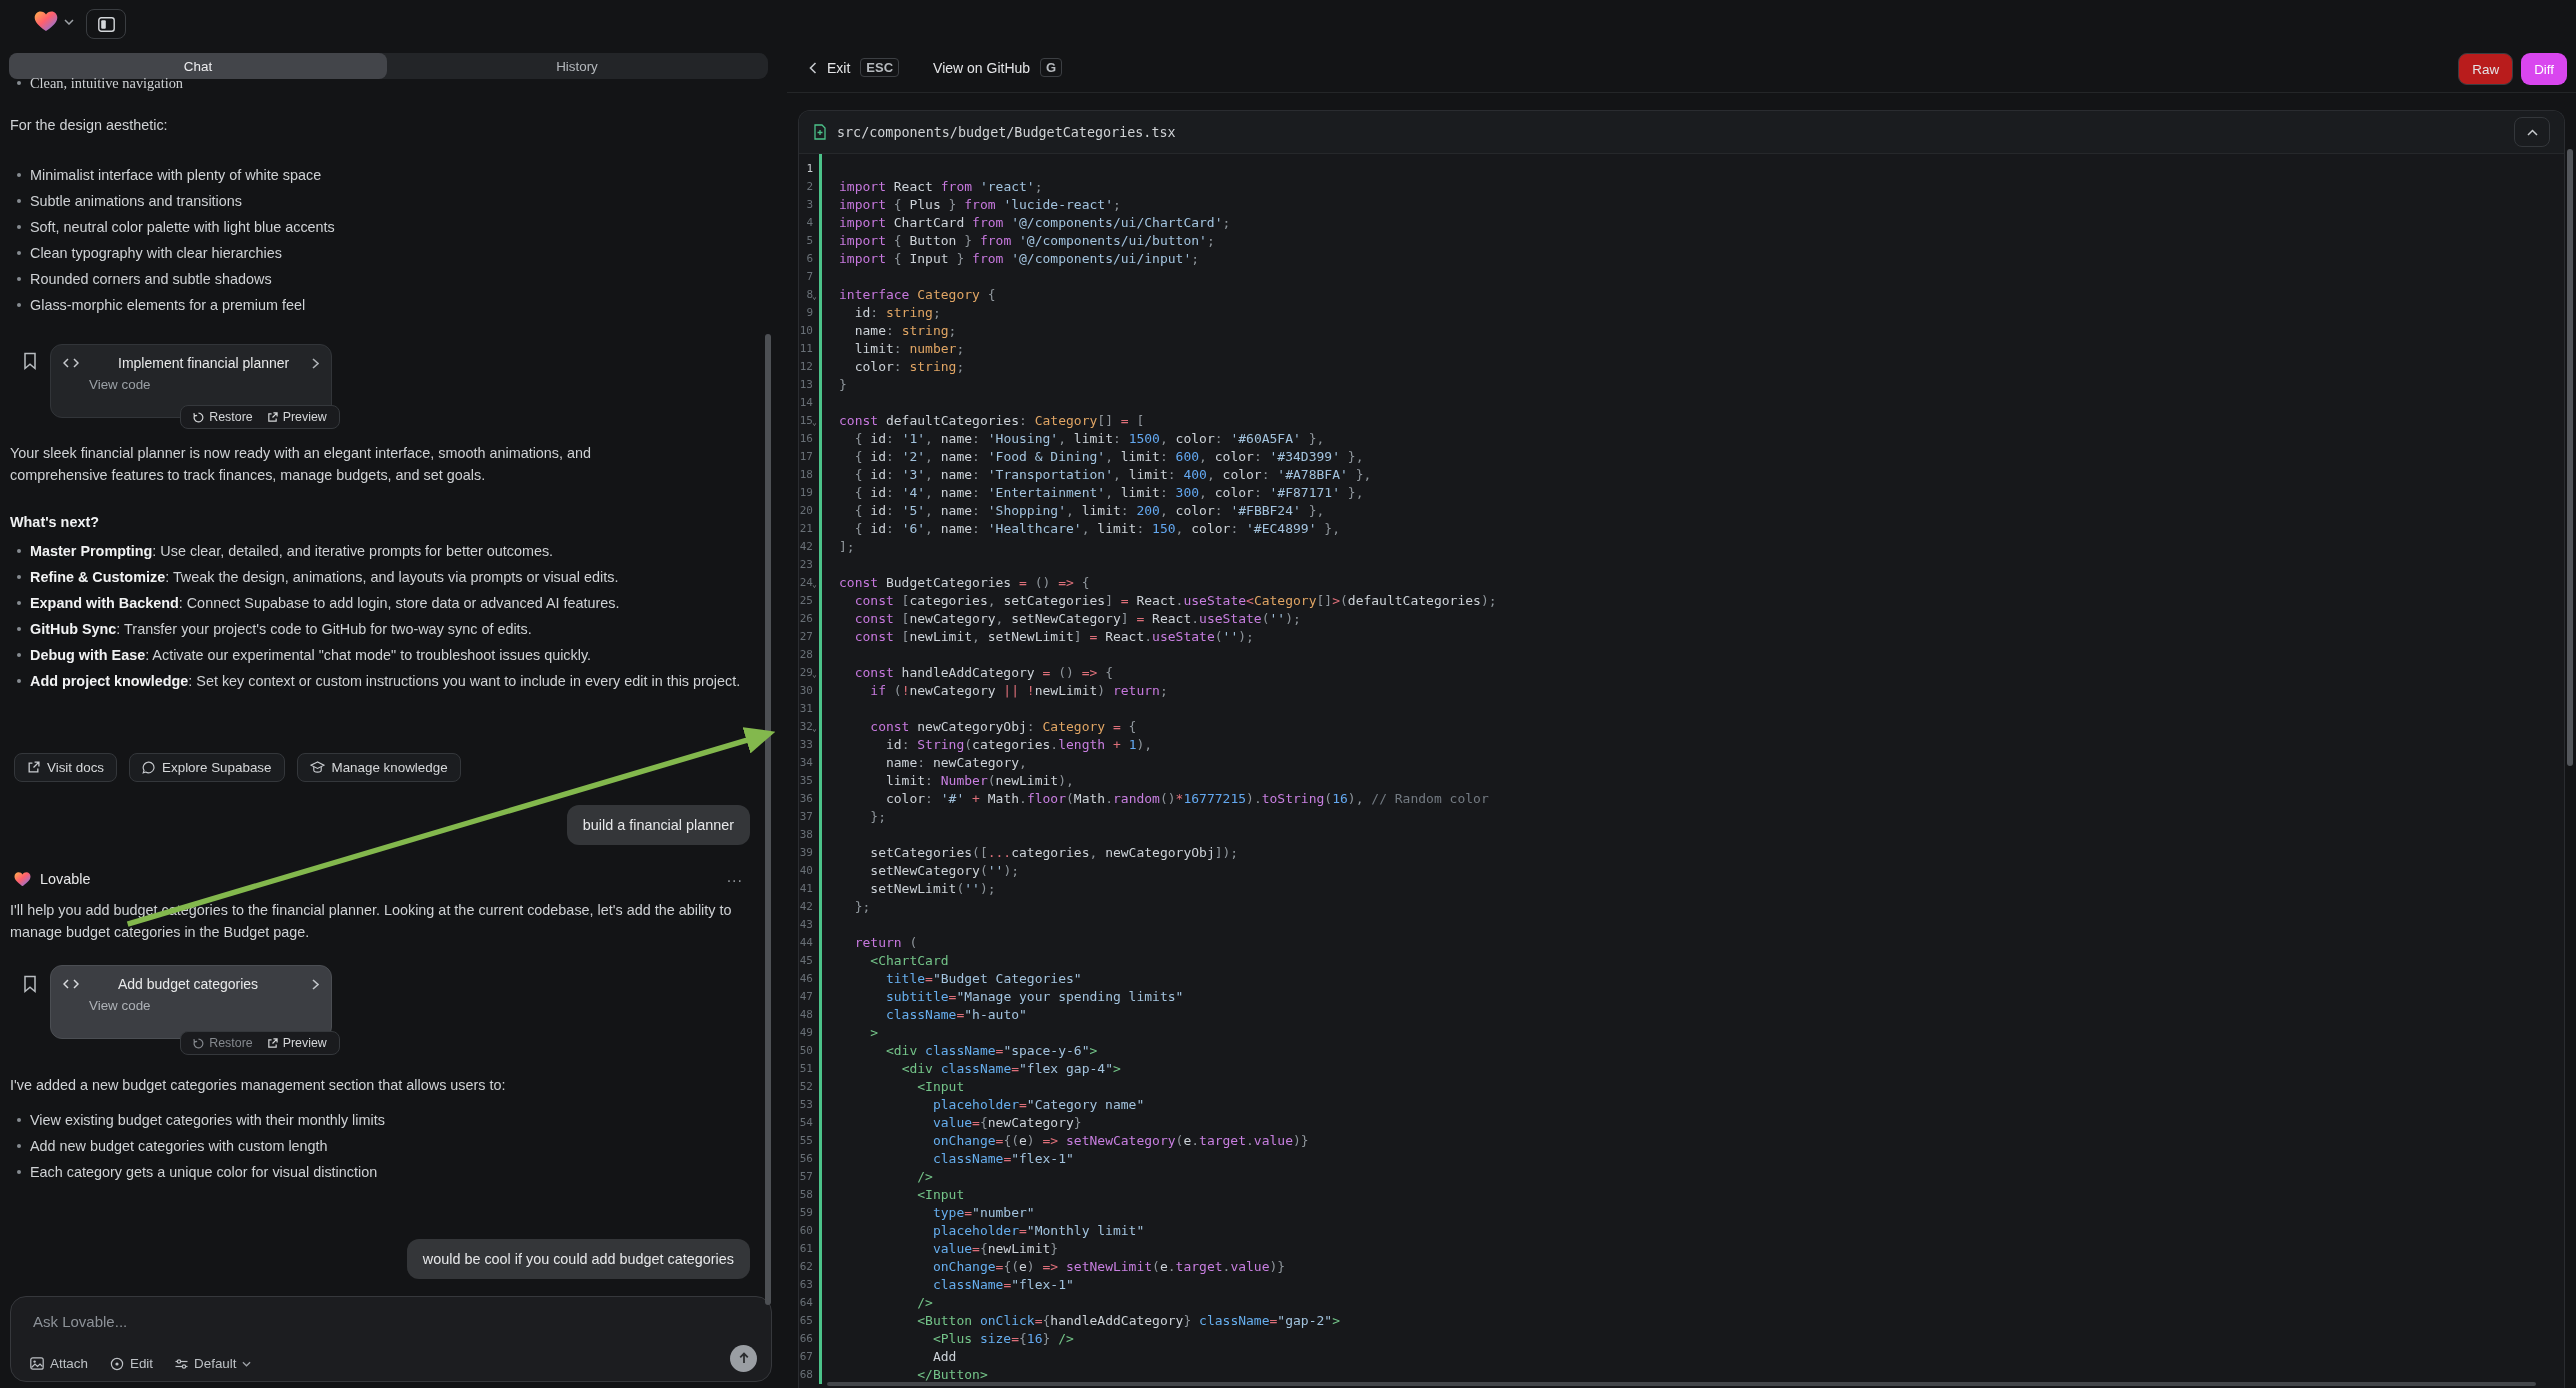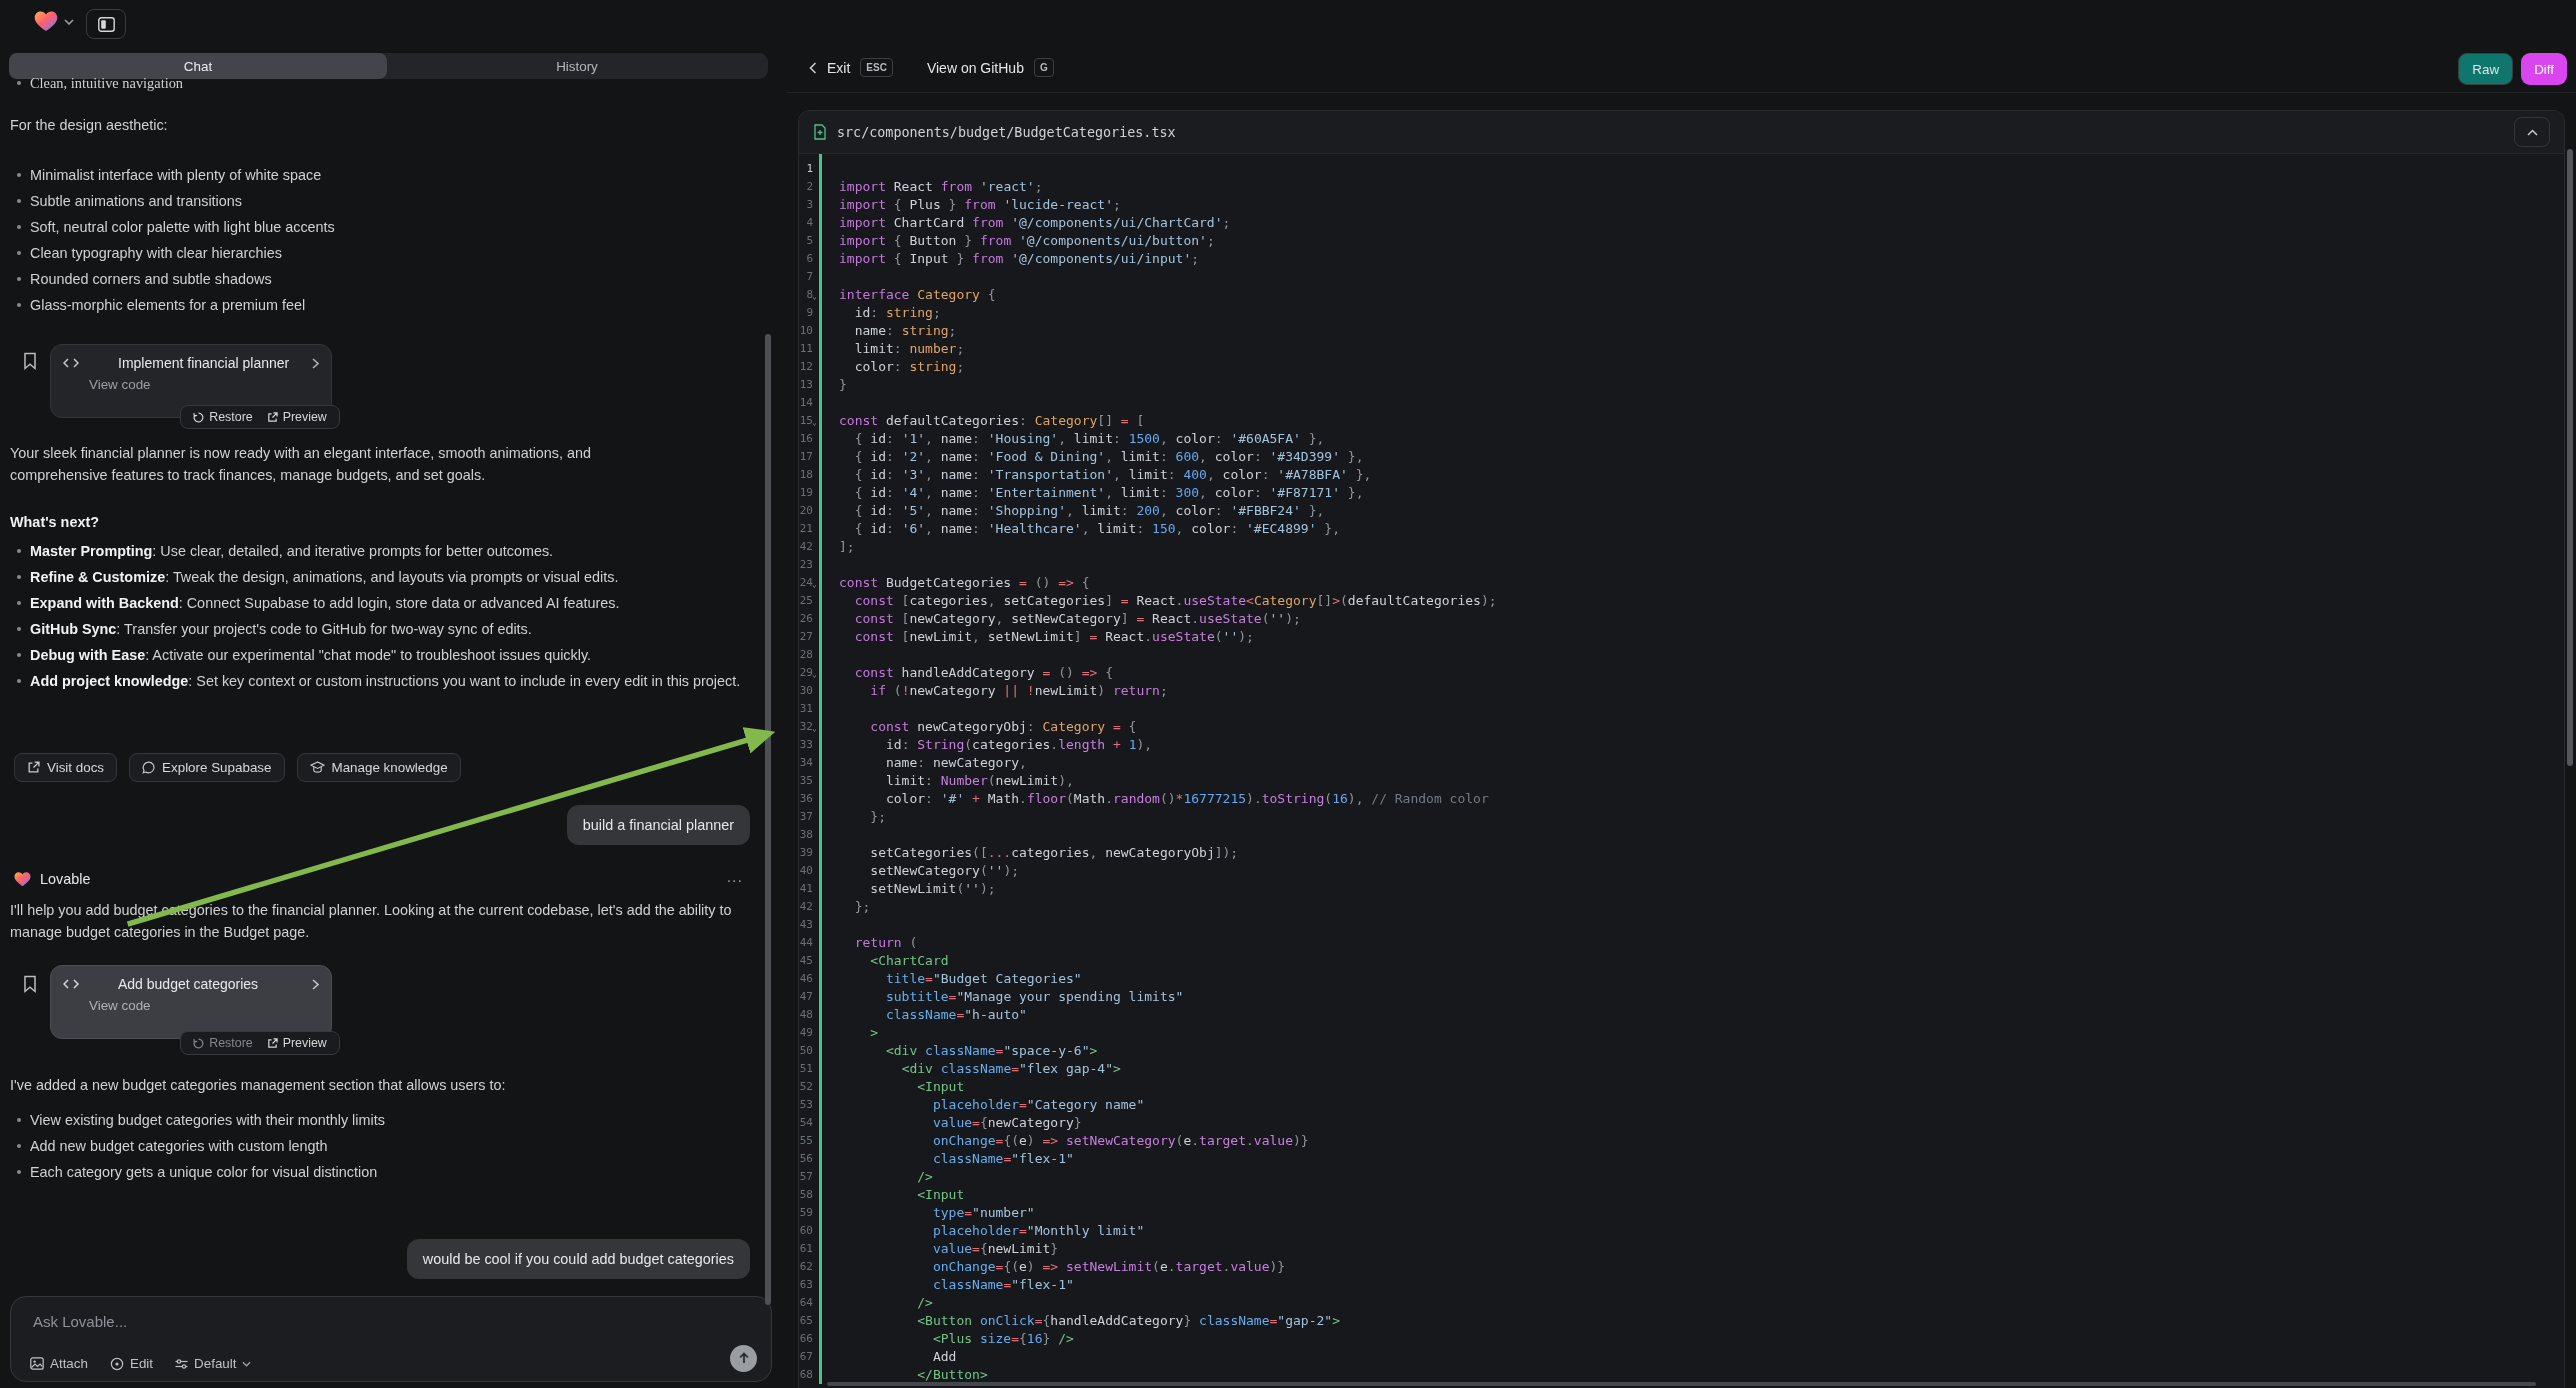--- a/index.html
+++ b/index.html
@@ -64,25 +64,25 @@
             resize:none;outline:none;font-family:"Liberation Sans",sans-serif;font-size:15px;color:#e6e7e9;}
   .composer textarea::placeholder{color:#8d9298;}
   .comp-row{position:absolute;left:19px;bottom:10px;display:flex;align-items:center;gap:22px;}
   .comp-item{display:flex;align-items:center;gap:6px;font-size:13.4px;color:#bdc1c5;}
   .send-btn{position:absolute;right:14px;bottom:9px;width:27px;height:27px;border-radius:50%;background:#9a9ea3;
             display:flex;align-items:center;justify-content:center;}
 
   
   .code-panel{position:absolute;left:787px;top:0;width:1789px;height:1388px;background:#131416;}
   .cx-row{position:absolute;left:22px;top:58px;display:flex;align-items:center;gap:10px;font-size:14px;color:#e5e6e8;}
-  .key-badge{height:17px;padding:0 5px;border:1px solid #3c3f43;border-radius:4px;font-size:10px;font-weight:bold;
+  .key-badge{height:17px;padding:0 5px;border:1px solid #3c3f43;border-radius:4px;font-size:13px;font-weight:bold;
              color:#b6babe;display:flex;align-items:center;}
   .gap24{width:14px;}
   .rawdiff{position:absolute;right:9px;top:53px;display:flex;gap:8px;}
-  .raw-btn{height:32px;padding:0 13px;border:1px solid #3a3d41;border-radius:9px;background:#0f766e;color:#e3e4e6;
+  .raw-btn{height:32px;padding:0 13px;border:1px solid #3a3d41;border-radius:9px;background:#b91c1c;color:#e3e4e6;
            font-size:13.4px;display:flex;align-items:center;box-sizing:border-box;}
   .diff-btn{height:32px;padding:0 13px;border-radius:9px;background:#d946ef;color:#fff;font-size:13.4px;
            display:flex;align-items:center;box-sizing:border-box;}
   .cx-divider{position:absolute;left:0;top:92px;width:100%;height:1px;background:#242628;}
   .code-card{position:absolute;left:11px;top:110px;right:11px;bottom:0;background:#17181b;
              border:1px solid #2a2c30;border-bottom:none;border-radius:12px 12px 0 0;overflow:hidden;box-sizing:border-box;}
   .file-header{height:42px;background:#1a1c1f;border-bottom:1px solid #26282b;display:flex;align-items:center;
                padding:0 14px;gap:10px;}
   .file-path{font-family:"DejaVu Sans Mono",monospace;font-size:13.4px;color:#d0d3d6;flex:1;}
   .collapse-btn{width:34px;height:28px;border:1px solid #34373b;border-radius:8px;display:flex;align-items:center;

